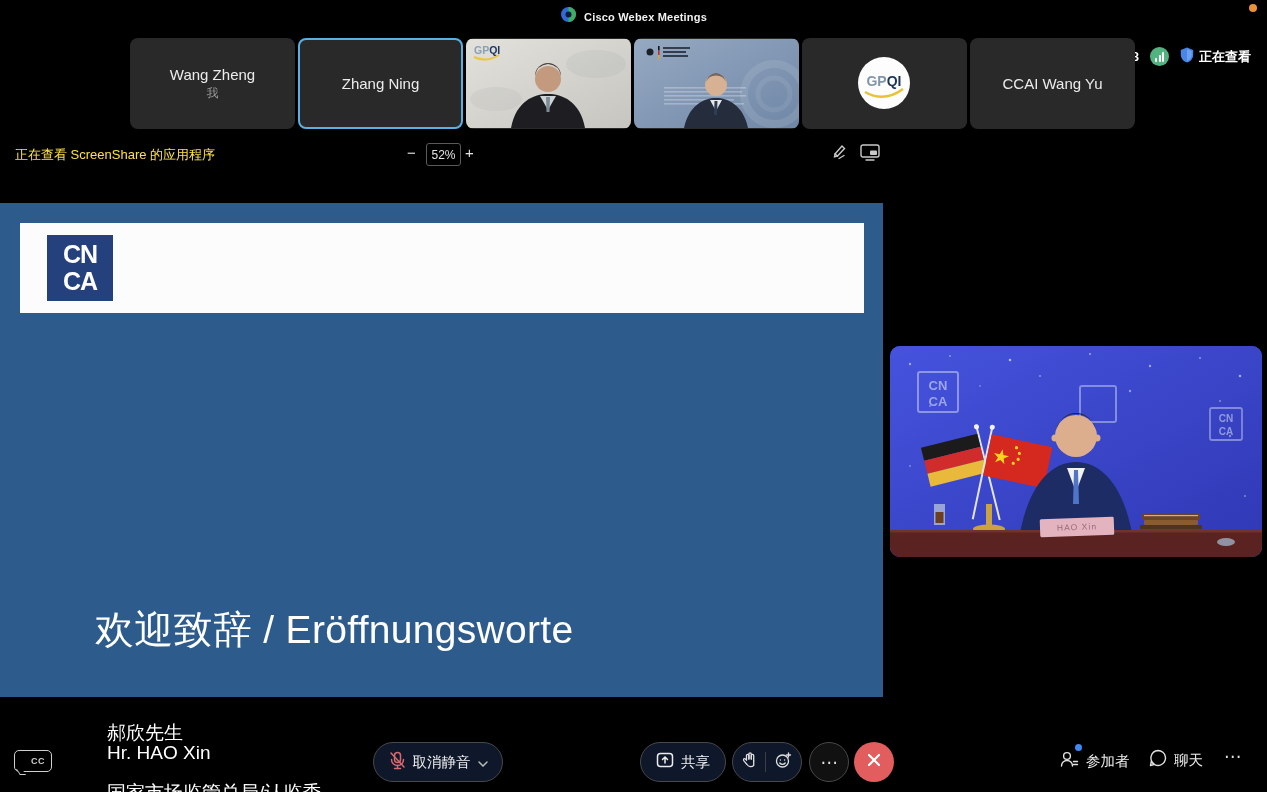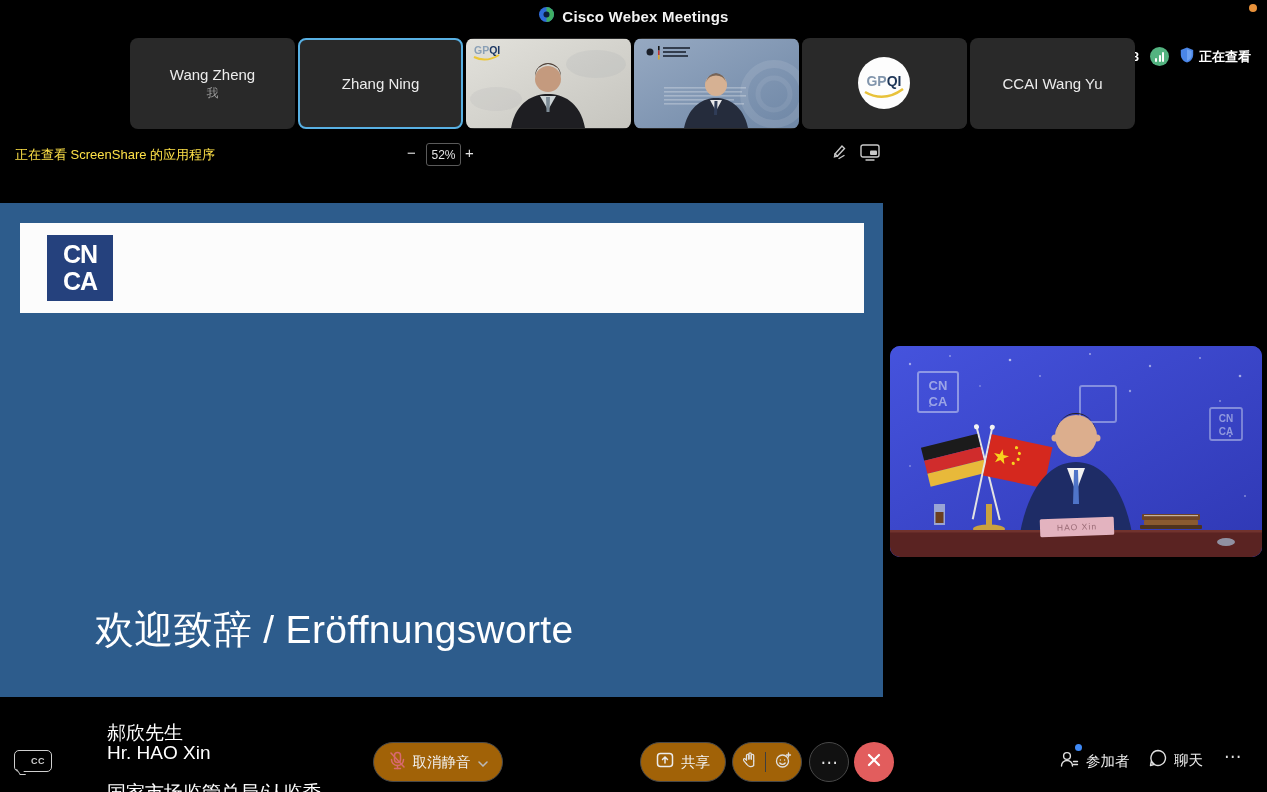--- a/index.html
+++ b/index.html
@@ -3,21 +3,21 @@
 <meta charset="utf-8">
 <style>
   html,body{margin:0;padding:0;background:#000;}
   body{width:1267px;height:792px;position:relative;overflow:hidden;
        font-family:"Liberation Sans","DejaVu Sans",sans-serif;-webkit-font-smoothing:antialiased;}
   .abs{position:absolute;}
 
   
   .titlebar{left:0;top:0;width:1267px;height:33px;background:#000;}
   .title-center{left:0;right:0;top:0;height:33px;display:flex;align-items:center;justify-content:center;gap:7px;}
-  .app-title{color:#f2f2f2;font-size:15px;font-weight:700;letter-spacing:.2px;}
+  .app-title{color:#f2f2f2;font-size:11px;font-weight:700;letter-spacing:.2px;}
   .title-right{right:16px;top:0;height:33px;display:flex;align-items:center;gap:11px;margin-top:40px;}
   .timer{color:#fff;font-size:13px;font-weight:600;}
   .stats-icon{width:19px;height:19px;border-radius:50%;background:#53b380;display:flex;align-items:flex-end;justify-content:center;gap:1.5px;padding-bottom:4px;box-sizing:border-box;}
   .stats-icon i{display:block;width:2px;background:#fff;border-radius:1px;}
   .meeting-info{display:flex;align-items:center;gap:5px;cursor:default;}
   .meeting-info span{color:#fff;font-size:13px;font-weight:600;}
   .notif-dot{right:10px;top:4px;width:8px;height:8px;border-radius:50%;background:#e8913a;}
 
   
   .tile{top:38px;width:165px;height:91px;border-radius:8px;background:#292929;overflow:hidden;
@@ -52,21 +52,21 @@
 
   
   .float-video{left:890px;top:346px;width:372px;height:211px;border-radius:10px;overflow:hidden;background:#3742c4;}
   .float-video svg{display:block;}
 
   
   .cc-btn{left:14px;top:750px;width:26px;height:20px;border:1.5px solid #cfcfcf;border-radius:5px;
           display:flex;align-items:center;justify-content:center;color:#cfcfcf;font-size:9px;font-weight:700;letter-spacing:.5px;padding-left:10px;}
   .cc-btn::after{content:"";position:absolute;left:3px;bottom:-4px;width:5px;height:5px;background:#000;
                  border-left:1.5px solid #cfcfcf;border-bottom:1.5px solid #cfcfcf;transform:skewX(35deg);}
-  .pill{top:742px;height:40px;border:1px solid #484848;border-radius:20px;background:#a16207;
+  .pill{top:742px;height:40px;border:1px solid #484848;border-radius:20px;background:#0f172a;
         display:flex;align-items:center;justify-content:center;gap:7px;box-sizing:border-box;cursor:default;}
   .pill .lbl{color:#f2f2f2;font-size:14.5px;}
   .circle-btn{top:742px;width:40px;height:40px;border-radius:50%;box-sizing:border-box;
               display:flex;align-items:center;justify-content:center;}
   .more-btn{border:1px solid #484848;background:#111;color:#e3e3e3;font-size:17px;}
   .leave-btn{background:#e25d5d;}
   .rdivider{width:1px;height:20px;background:#3e3e3e;}
   .right-item{top:748px;display:flex;align-items:center;gap:6px;text-decoration:underline;}
   .right-item .lbl{color:#ededed;font-size:14.5px;}
   .pdot{position:absolute;right:-2px;top:-4px;width:7px;height:7px;border-radius:50%;background:#3f89f5;}

